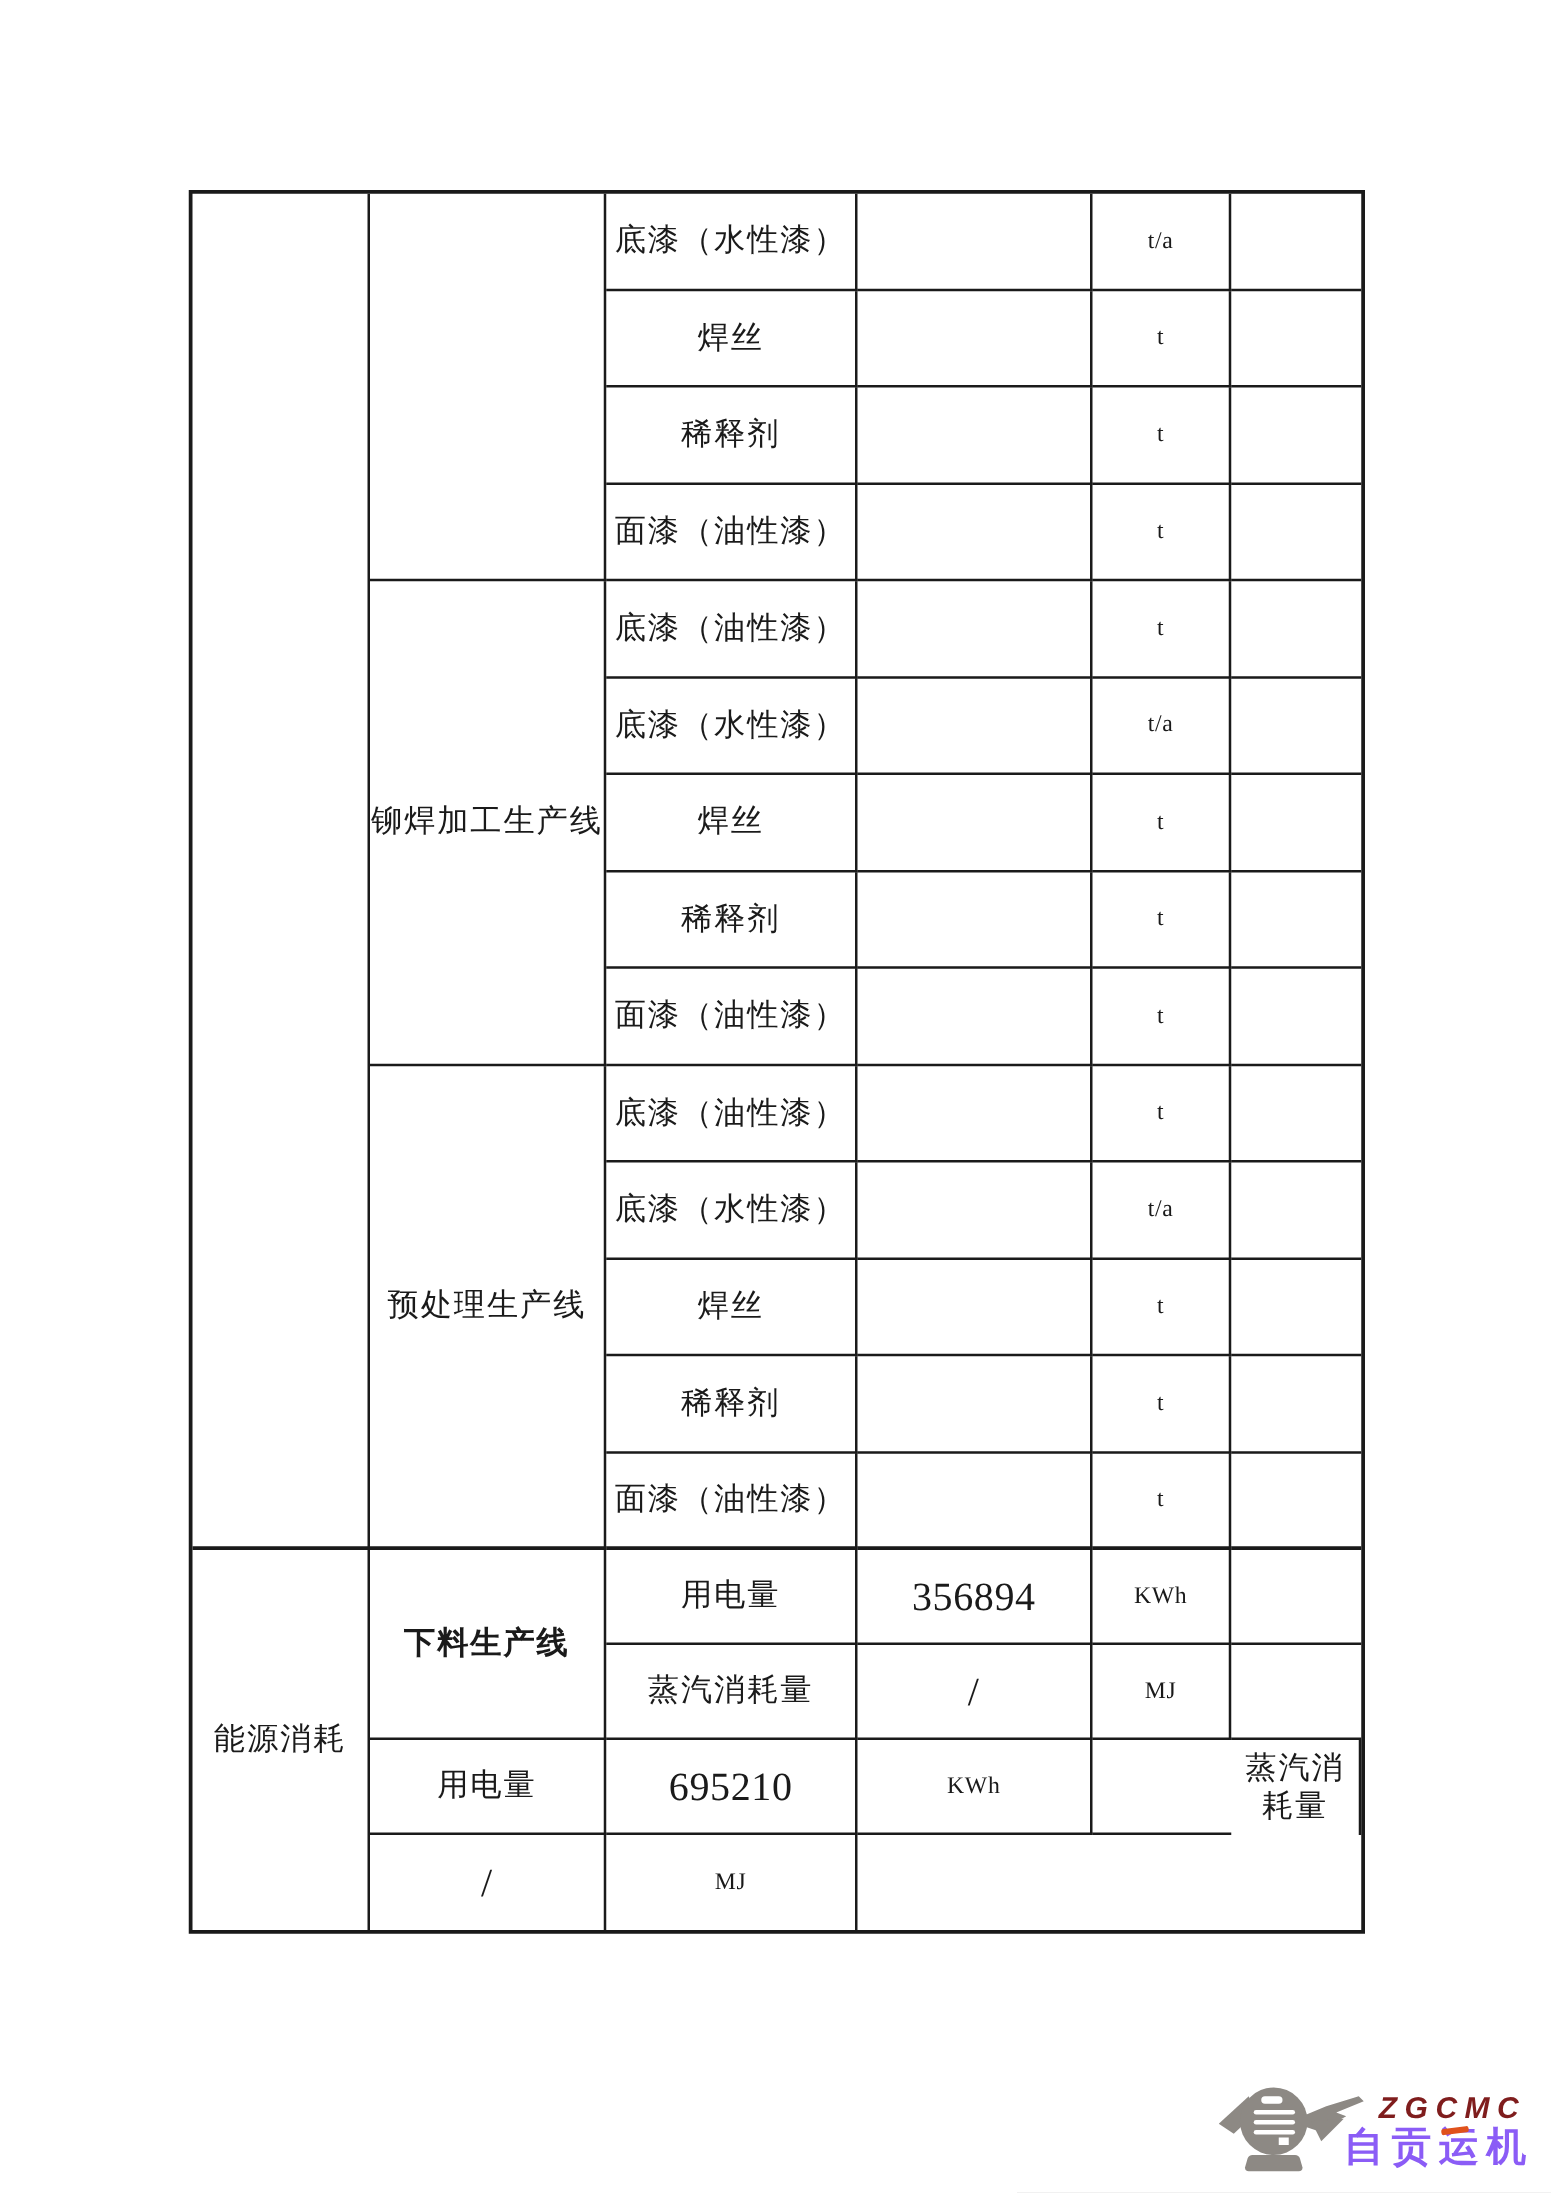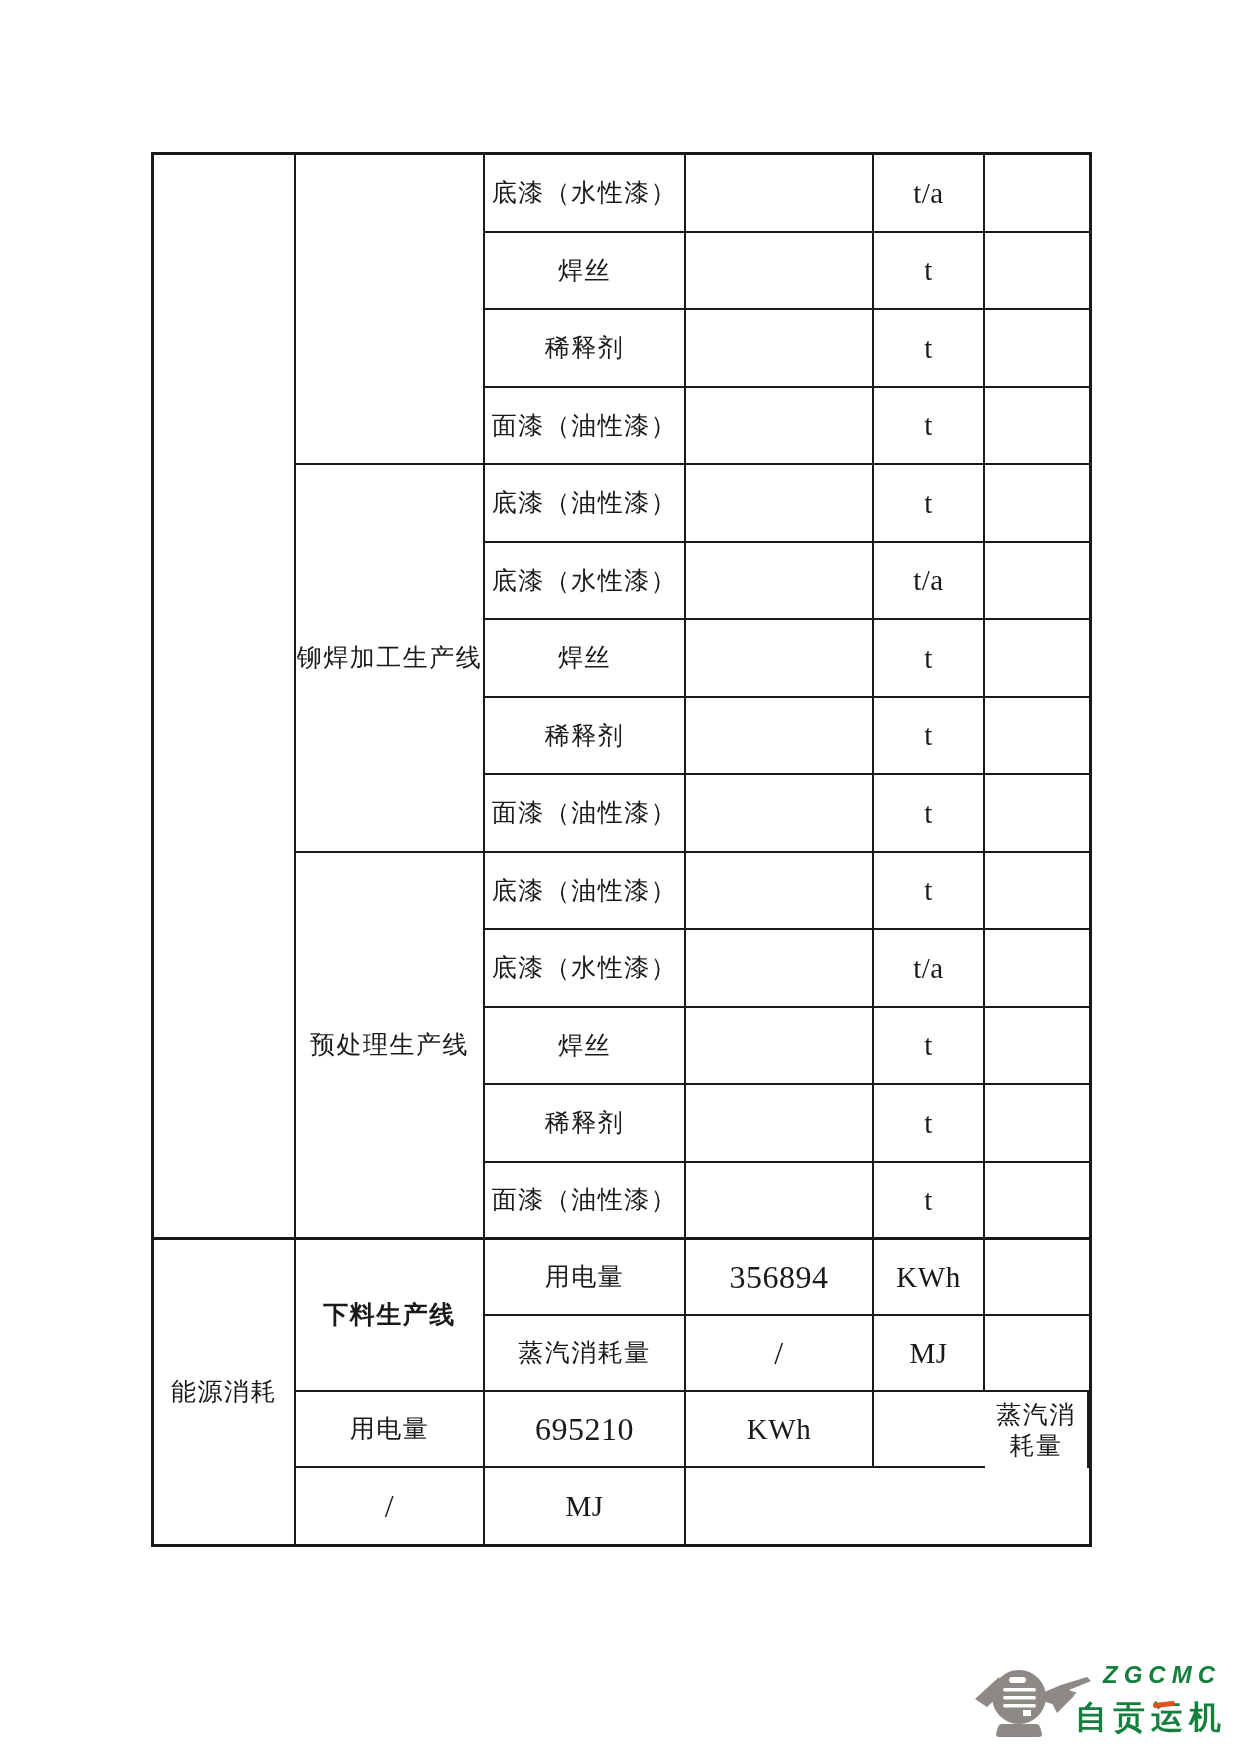--- a/index.html
+++ b/index.html
@@ -25,46 +25,46 @@
     border-right:2px solid #1a1a1a;
     border-bottom:2px solid #1a1a1a;
     display:flex;align-items:center;justify-content:center;
     text-align:center;
     font-size:25px;
     letter-spacing:1.5px;
     line-height:1.25;
     overflow:hidden;
   }
   .cell.val{font-size:32px;letter-spacing:0.5px;}
-  .cell.unit{font-size:29px;letter-spacing:0.5px;}
+  .cell.unit{font-size:19px;letter-spacing:0.5px;}
   .cell.lastcol{border-right:none;}
   .cell.lastrow{border-bottom:none;}
   .cell.secend{border-bottom-width:3px;}
   .cell.grpend{border-bottom-width:2.5px;}
   .rs14{grid-row:span 14;}
   .rs5{grid-row:span 5;}
   .rs4{grid-row:span 4;}
   .rs2{grid-row:span 2;font-weight:bold;}
 
   
   .logo{position:absolute;left:975px;top:1655px;width:256px;height:92px;}
   .logo svg{position:absolute;left:0;top:0;}
   .brand-latin{
-    position:absolute;left:128px;top:6px;
+    position:absolute;left:128px;top:18px;
     font-family:"Liberation Sans","DejaVu Sans",sans-serif;
     font-style:italic;font-weight:bold;
     font-size:24px;letter-spacing:6px;
-    color:#15803d;white-space:nowrap;
+    color:#7f1d1d;white-space:nowrap;
   }
   .brand-cn{
     position:absolute;left:100px;top:41px;
     font-family:"Liberation Sans","DejaVu Sans",sans-serif;
     font-weight:bold;
     font-size:32px;letter-spacing:6px;
-    color:#15803d;white-space:nowrap;
+    color:#8b5cf6;white-space:nowrap;
   }
   .accent{
     position:absolute;left:178px;top:47px;
     width:22px;height:5px;
     background:#e0521c;
     transform:rotate(-7deg);
     border-radius:2px;
   }
 </style>
 </head>

